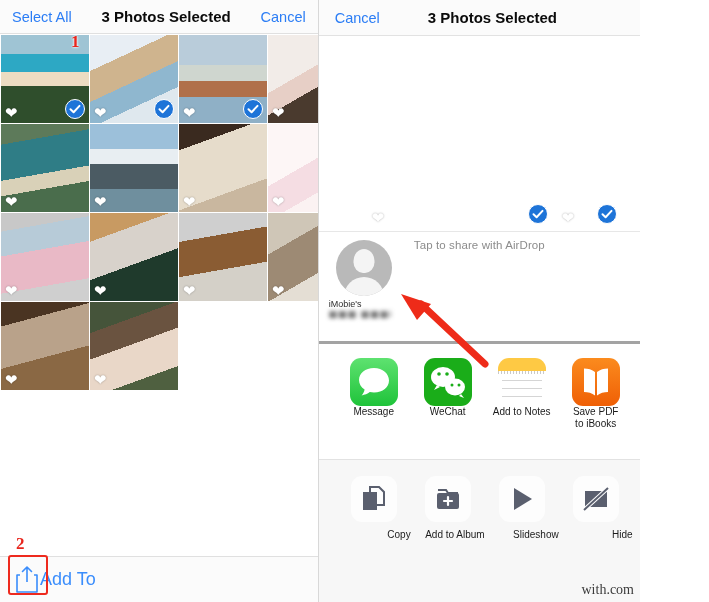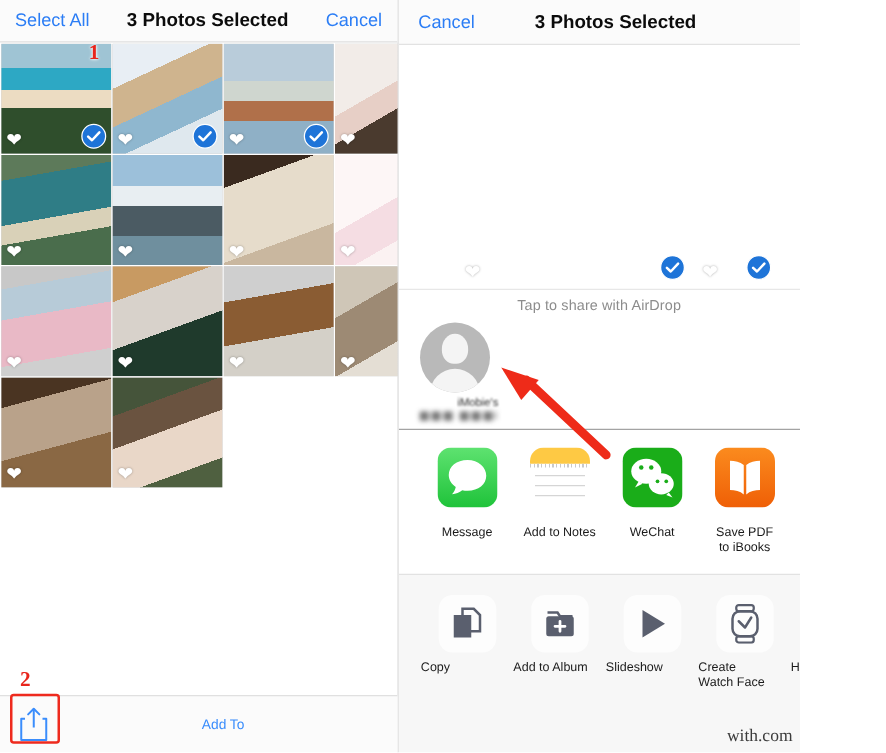--- a/index.html
+++ b/index.html
@@ -54,21 +54,21 @@
   .check svg { position:absolute; left:2px; top:2px; }
 
   
   .bottom-bar {
     position: absolute; left: 0; bottom: 0; width: 353px; height: 46px;
     background: #fbfbfb;
     border-top: 1px solid #e0e0e0;
     display: flex; align-items: center; justify-content: space-between;
     padding: 0 14px;
   }
-  .addto-label { color: #3a8dfc; font-size: 11px; flex: 1; text-align: center; }
+  .addto-label { color: #3a8dfc; font-size: 18px; flex: 1; text-align: left; }
   .share-btn { width: 26px; height: 30px; position: relative; }
   .redbox {
     position: absolute; left: 8px; bottom: 7px;
     width: 40px; height: 40px;
     border: 2.5px solid #ee2a1e; border-radius: 3px;
     pointer-events: none; z-index: 9;
   }
   .annot-num {
     position: absolute;
     color: #e8251c; font-weight: bold; font-size: 17px;
@@ -99,27 +99,27 @@
     background:#fff; height: 196px;
     display:flex; align-items:center; justify-content:center;
     gap: 6px; position: relative; padding-top: 6px;
     border-bottom: 1px solid #e7e7e7;
   }
   .prev-main { position:relative; width: 184px; height: 182px; overflow:hidden; }
   .prev-side { position:relative; width: 63px; height: 182px; overflow:hidden; margin-right:-30px; }
 
   .airdrop-sec {
     background:#fff; height: 112px; position: relative;
-    border-bottom: 1px solid #a3a3a3;
+    border-bottom: 3px solid #a3a3a3;
   }
   .airdrop-hint {
     text-align:center; color:#8c8c8c; font-size: 11.5px;
     padding-top: 7px; letter-spacing: 0.1px;
   }
-  .contact { position:absolute; left: 10px; top: 26px; width: 70px; text-align:right; }
+  .contact { position:absolute; left: 10px; top: 8px; width: 70px; text-align:left; }
   .avatar {
     width: 56px; height: 56px; border-radius: 50%;
     background: #b9b9b9; margin: 0 auto;
     position: relative; overflow: hidden;
   }
   .avatar::before { 
     content:""; position:absolute; left:50%; top:9px;
     transform:translateX(-50%);
     width: 21px; height: 24px; border-radius: 50% 50% 45% 45%;
     background: #f4f4f4;
@@ -141,27 +141,27 @@
 
   .apps-sec {
     background:#fff; height: 116px;
     display:flex; align-items:flex-start; gap: 0;
     padding: 14px 0 0 18px;
     border-bottom: 1px solid #e2e2e2;
     overflow: hidden;
   }
   .app-item { width: 74px; text-align:center; flex:0 0 74px; }
   .app-icon { width:48px; height:48px; border-radius: 11px; margin: 0 auto; position:relative; overflow:hidden; }
-  .app-label { font-size: 10px; color:#1b1b1b; margin-top:15px; line-height: 12px; }
+  .app-label { font-size: 10px; color:#1b1b1b; margin-top:0; line-height: 12px; }
 
   .actions-sec {
     background:#f7f7f7; padding: 16px 0 0 18px;
     display:flex; gap:0; overflow:hidden;
   }
-  .act-item { width: 74px; text-align:left; flex:0 0 74px; }
+  .act-item { width: 74px; text-align:right; flex:0 0 74px; }
   .act-icon {
     width:46px; height:46px; border-radius: 11px; background:#fdfdfd;
     margin: 0 auto; position:relative;
     display:flex; align-items:center; justify-content:center;
   }
   .act-label { font-size: 10px; color:#1b1b1b; margin-top:7px; line-height:12px; }
 
   .watermark {
     position:absolute; right: 6px; bottom: 4px;
     font-size: 14px; color:#3b3b3b;
@@ -320,47 +320,47 @@
           <div class="app-icon">
             <div style="position:absolute;inset:0;background:linear-gradient(180deg,#5ee270,#1fc33a)"></div>
             <svg style="position:absolute;left:0;top:0" width="48" height="48" viewBox="0 0 48 48">
               <path d="M24 10c-8.8 0-15 5.3-15 12 0 3.9 2.2 7.3 5.6 9.5-.4 2.3-1.6 4.4-3 5.9 3.1-.4 6-1.6 8.2-3.3 1.3.3 2.7.4 4.2.4 8.8 0 15-5.3 15-12S32.8 10 24 10z" fill="#fff"></path>
             </svg>
           </div>
           <div class="app-label">Message</div>
         </div>
         <div class="app-item">
           <div class="app-icon">
-            <div style="position:absolute;inset:0;background:#fff"></div>
-            <div style="position:absolute;left:0;top:0;width:48px;height:13px;background:#fec944"></div>
-            <div style="position:absolute;left:0;top:13px;width:48px;height:3px;background:repeating-linear-gradient(90deg,#c9c9c9 0 1px,transparent 1px 3px)"></div>
-            <div style="position:absolute;left:4px;top:22px;width:40px;height:1px;background:#d5d5d5"></div>
-            <div style="position:absolute;left:4px;top:30px;width:40px;height:1px;background:#d5d5d5"></div>
-            <div style="position:absolute;left:4px;top:38px;width:40px;height:1px;background:#d5d5d5"></div>
-          </div>
-          <div class="app-label">Add to Notes</div>
-        </div>
-        <div class="app-item">
-          <div class="app-icon">
             <div style="position:absolute;inset:0;background:#1aad19"></div>
             <svg style="position:absolute;left:0;top:0" width="48" height="48" viewBox="0 0 48 48">
               <ellipse cx="19" cy="19" rx="12" ry="10" fill="#fff"></ellipse>
               <path d="M13 27 l-3 5 6-3z" fill="#fff"></path>
               <ellipse cx="31" cy="29" rx="10" ry="8.5" fill="#fff"></ellipse>
               <path d="M37 36 l3 4-5-2z" fill="#fff"></path>
               <circle cx="15" cy="16" r="1.8" fill="#1aad19"></circle>
               <circle cx="23" cy="16" r="1.8" fill="#1aad19"></circle>
               <circle cx="28" cy="27" r="1.5" fill="#1aad19"></circle>
               <circle cx="35" cy="27" r="1.5" fill="#1aad19"></circle>
             </svg>
           </div>
           <div class="app-label">WeChat</div>
         </div>
         <div class="app-item">
           <div class="app-icon">
+            <div style="position:absolute;inset:0;background:#fff"></div>
+            <div style="position:absolute;left:0;top:0;width:48px;height:13px;background:#fec944"></div>
+            <div style="position:absolute;left:0;top:13px;width:48px;height:3px;background:repeating-linear-gradient(90deg,#c9c9c9 0 1px,transparent 1px 3px)"></div>
+            <div style="position:absolute;left:4px;top:22px;width:40px;height:1px;background:#d5d5d5"></div>
+            <div style="position:absolute;left:4px;top:30px;width:40px;height:1px;background:#d5d5d5"></div>
+            <div style="position:absolute;left:4px;top:38px;width:40px;height:1px;background:#d5d5d5"></div>
+          </div>
+          <div class="app-label">Add to Notes</div>
+        </div>
+        <div class="app-item">
+          <div class="app-icon">
             <div style="position:absolute;inset:0;background:linear-gradient(180deg,#fb8b1e,#ef5f06)"></div>
             <svg style="position:absolute;left:0;top:0" width="48" height="48" viewBox="0 0 48 48">
               <path d="M23 14c-3-2.5-7-3.5-11-3.5V34c4 0 8 1 11 3.5z" fill="#fff"></path>
               <path d="M25 14c3-2.5 7-3.5 11-3.5V34c-4 0-8 1-11 3.5z" fill="#fff"></path>
             </svg>
           </div>
           <div class="app-label">Save PDF<br>to iBooks</div>
         </div>
       </div>
 
@@ -387,31 +387,20 @@
         <div class="act-item">
           <div class="act-icon">
             <svg width="28" height="28" viewBox="0 0 28 28">
               <path d="M6 3 L24 14 L6 25z" fill="#5a5f6e"></path>
             </svg>
           </div>
           <div class="act-label">Slideshow</div>
         </div>
         <div class="act-item">
           <div class="act-icon">
-            <svg width="26" height="32" viewBox="0 0 26 32">
-              <rect x="6" y="1" width="14" height="5" rx="2" fill="none" stroke="#5a5f6e" stroke-width="1.8"></rect>
-              <rect x="6" y="26" width="14" height="5" rx="2" fill="none" stroke="#5a5f6e" stroke-width="1.8"></rect>
-              <rect x="3" y="6" width="20" height="20" rx="6" fill="none" stroke="#5a5f6e" stroke-width="2"></rect>
-              <path d="M8 14 L13 19 L18 11" fill="none" stroke="#5a5f6e" stroke-width="2" stroke-linecap="round" stroke-linejoin="round"></path>
-            </svg>
-          </div>
-          <div class="act-label">Create<br>Watch Face</div>
-        </div>
-        <div class="act-item">
-          <div class="act-icon">
             <svg width="30" height="28" viewBox="0 0 30 28">
               <path d="M4 6h22v16h-22z" fill="#5a5f6e"></path>
               <path d="M3 25 L27 3" stroke="#fff" stroke-width="4"></path>
               <path d="M3 25 L27 3" stroke="#5a5f6e" stroke-width="2"></path>
             </svg>
           </div>
           <div class="act-label">Hide</div>
         </div>
       </div>
 

